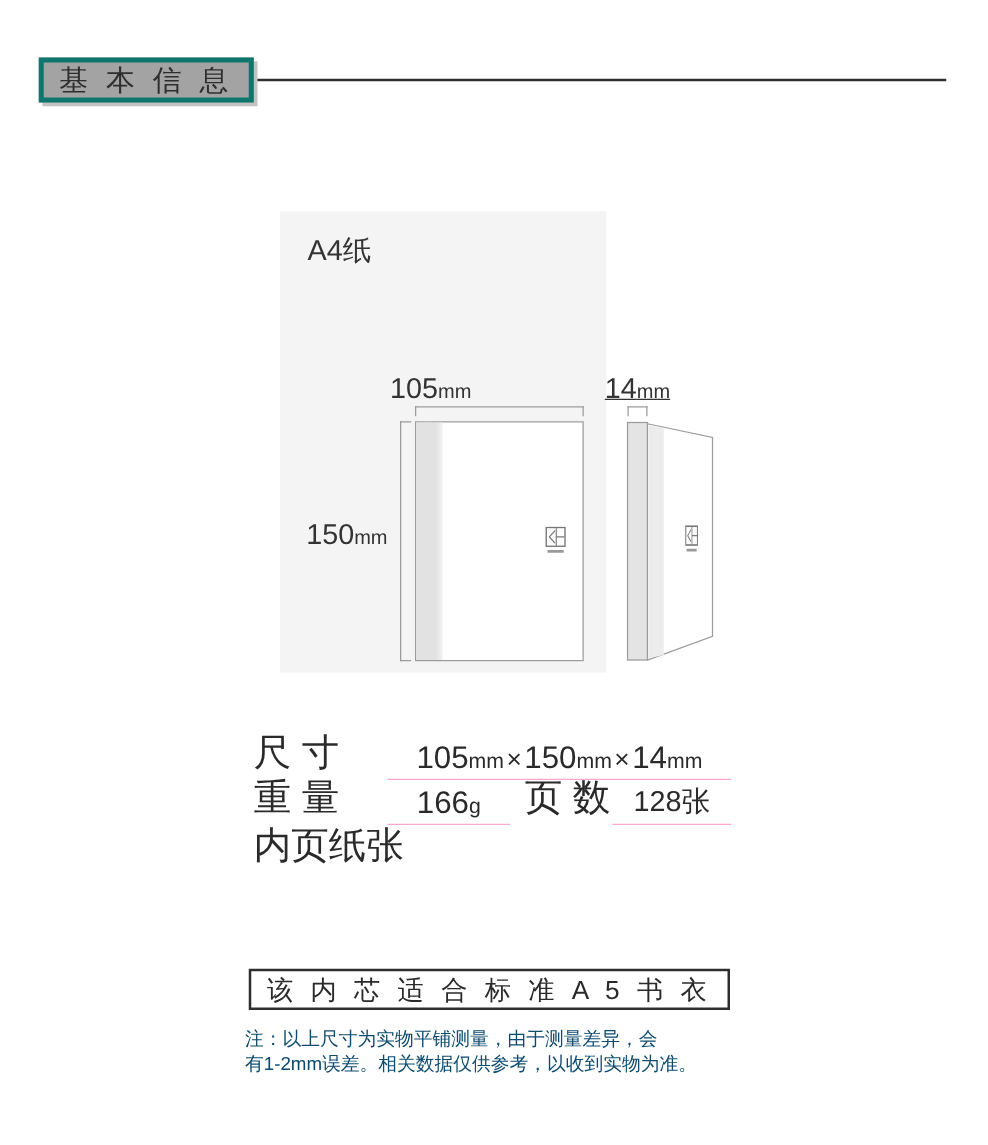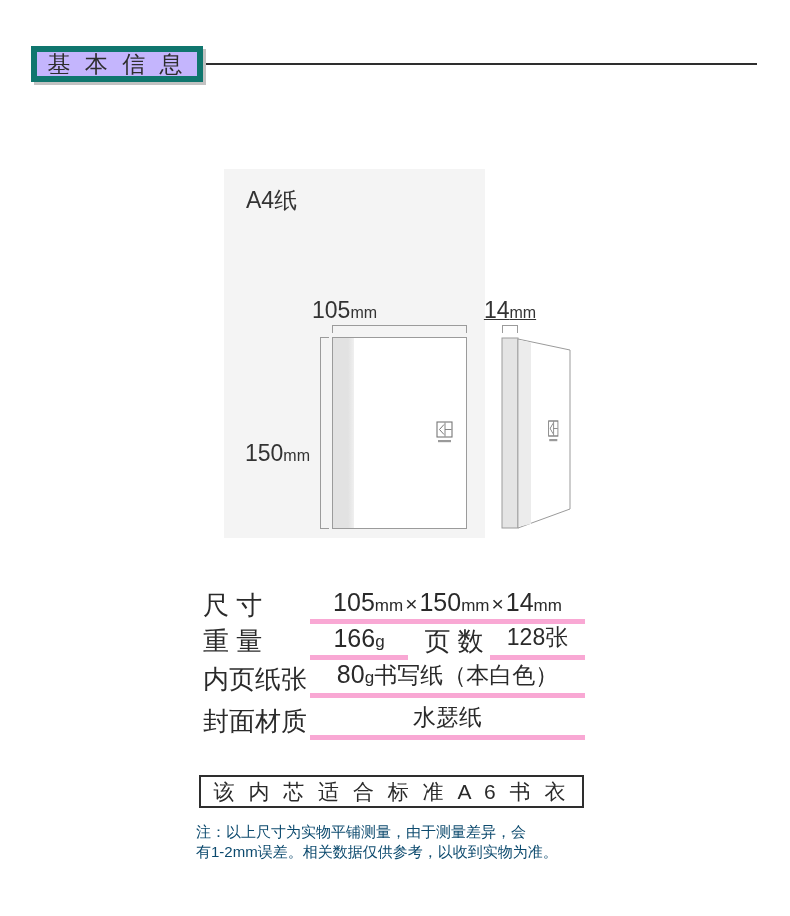--- a/index.html
+++ b/index.html
@@ -2,37 +2,37 @@
 <html><head>
 <meta charset="utf-8">
 <style>
   html,body{margin:0;padding:0;background:#ffffff;}
   body{font-family:"Liberation Sans","DejaVu Sans",sans-serif;color:#2a2a2a;}
   .stage{position:relative;width:790px;height:916px;background:#fff;overflow:hidden;}
 
   
   .title-box{
     position:absolute;left:31px;top:46px;width:172px;height:36px;
-    border:6px solid #0f766e;background:#c4b5fd;box-sizing:border-box;
+    border:4px solid #0f766e;background:#a3a3a3;box-sizing:border-box;
     display:flex;align-items:center;justify-content:center;
     font-size:23px;letter-spacing:4px;color:#2e2e2e;
     box-shadow:3px 3px 0 0 #c2c2c2;z-index:2;
   }
   .title-line{position:absolute;left:203px;top:63px;width:554px;height:2px;background:#2e2e2e;}
 
   
   .a4-sheet{position:absolute;left:224px;top:169px;width:261px;height:369px;background:#f4f4f4;}
   .a4-label{position:absolute;left:246px;top:185px;font-size:23px;color:#333;}
 
   .dim{color:#333;white-space:nowrap;}
   .dim .num{font-size:23px;}
   .dim .unit{font-size:16px;}
 
   .dim-width{position:absolute;left:312px;top:297px;width:135px;}
-  .dim-height{position:absolute;left:230px;top:440px;width:80px;text-align:right;}
+  .dim-height{position:absolute;left:230px;top:414px;width:80px;text-align:right;}
   .dim-depth{position:absolute;left:480px;top:297px;width:60px;text-align:center;text-decoration:underline;}
 
   .bracket-top{
     position:absolute;left:332px;top:325px;width:135px;height:8px;box-sizing:border-box;
     border-top:1px solid #9b9b9b;border-left:1px solid #9b9b9b;border-right:1px solid #9b9b9b;
   }
   .bracket-depth{
     position:absolute;left:502px;top:325px;width:16px;height:8px;box-sizing:border-box;
     border-top:1px solid #9b9b9b;border-left:1px solid #9b9b9b;border-right:1px solid #9b9b9b;
   }
@@ -55,25 +55,25 @@
 
   
   .specs{position:absolute;left:196px;top:586px;width:389px;}
   .spec-row{display:flex;align-items:flex-end;}
   .spec-row.r1{height:38px;}
   .spec-row.r2{height:36px;}
   .spec-row.r3{height:38px;}
   .spec-row.r4{height:42px;}
   .spec-label{
     width:110px;flex:0 0 auto;box-sizing:border-box;padding-left:7px;
-    font-size:26px;color:#2a2a2a;white-space:nowrap;padding-bottom:1px;
+    font-size:30px;color:#2a2a2a;white-space:nowrap;padding-bottom:1px;
   }
   .spec-label.mid{width:72px;margin-left:10px;text-align:center;padding-left:0;}
   .spec-cell{
-    flex:1 1 auto;border-bottom:5px solid #f9a8d4;text-align:center;
+    flex:1 1 auto;border-bottom:1px solid #f9a8d4;text-align:center;
     white-space:nowrap;padding-bottom:2px;margin-left:4px;color:#2a2a2a;
   }
   .spec-cell.w1{flex:0 0 98px;}
   .spec-cell.w2{margin-left:0;}
   .spec-cell .cn{font-size:23px;}
   .spec-cell .num{font-size:25px;}
   .spec-cell .unit{font-size:17px;}
   .spec-cell .times{font-size:21px;margin:0 2px;}
 
   
@@ -153,36 +153,27 @@
         <span class="num">166</span><span class="unit">g</span>
       </div>
       <div class="spec-label mid">页 数</div>
       <div class="spec-cell w2">
         <span class="cn">128张</span>
       </div>
     </div>
 
     <div class="spec-row r3">
       <div class="spec-label">内页纸张</div>
-      <div class="spec-cell">
-        <span class="num">80</span><span class="unit">g</span><span class="cn">书写纸（本白色）</span>
-      </div>
     </div>
 
-    <div class="spec-row r4">
-      <div class="spec-label">封面材质</div>
-      <div class="spec-cell">
-        <span class="cn">水瑟纸</span>
-      </div>
-    </div>
 
   </div>
 
   <div class="fit-box">
-    <span>该 内 芯 适 合 标 准 A 6 书 衣</span>
+    <span>该 内 芯 适 合 标 准 A 5 书 衣</span>
   </div>
 
   <div class="footnote">
     <div>注：以上尺寸为实物平铺测量，由于测量差异，会</div>
     <div>有1-2mm误差。相关数据仅供参考，以收到实物为准。</div>
   </div>
 
 </div>
 
 </body></html>

